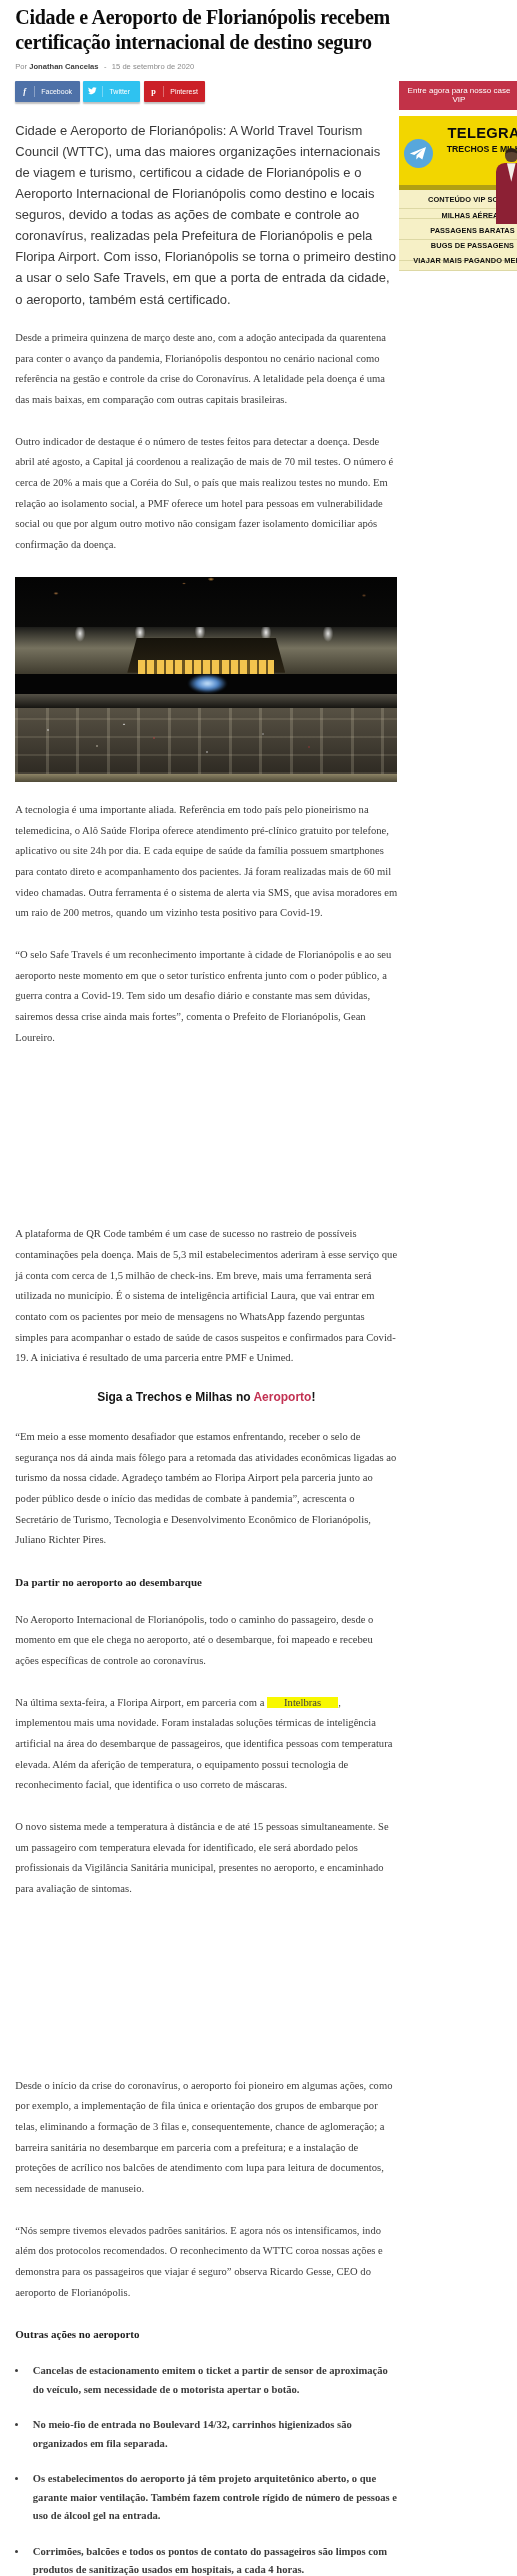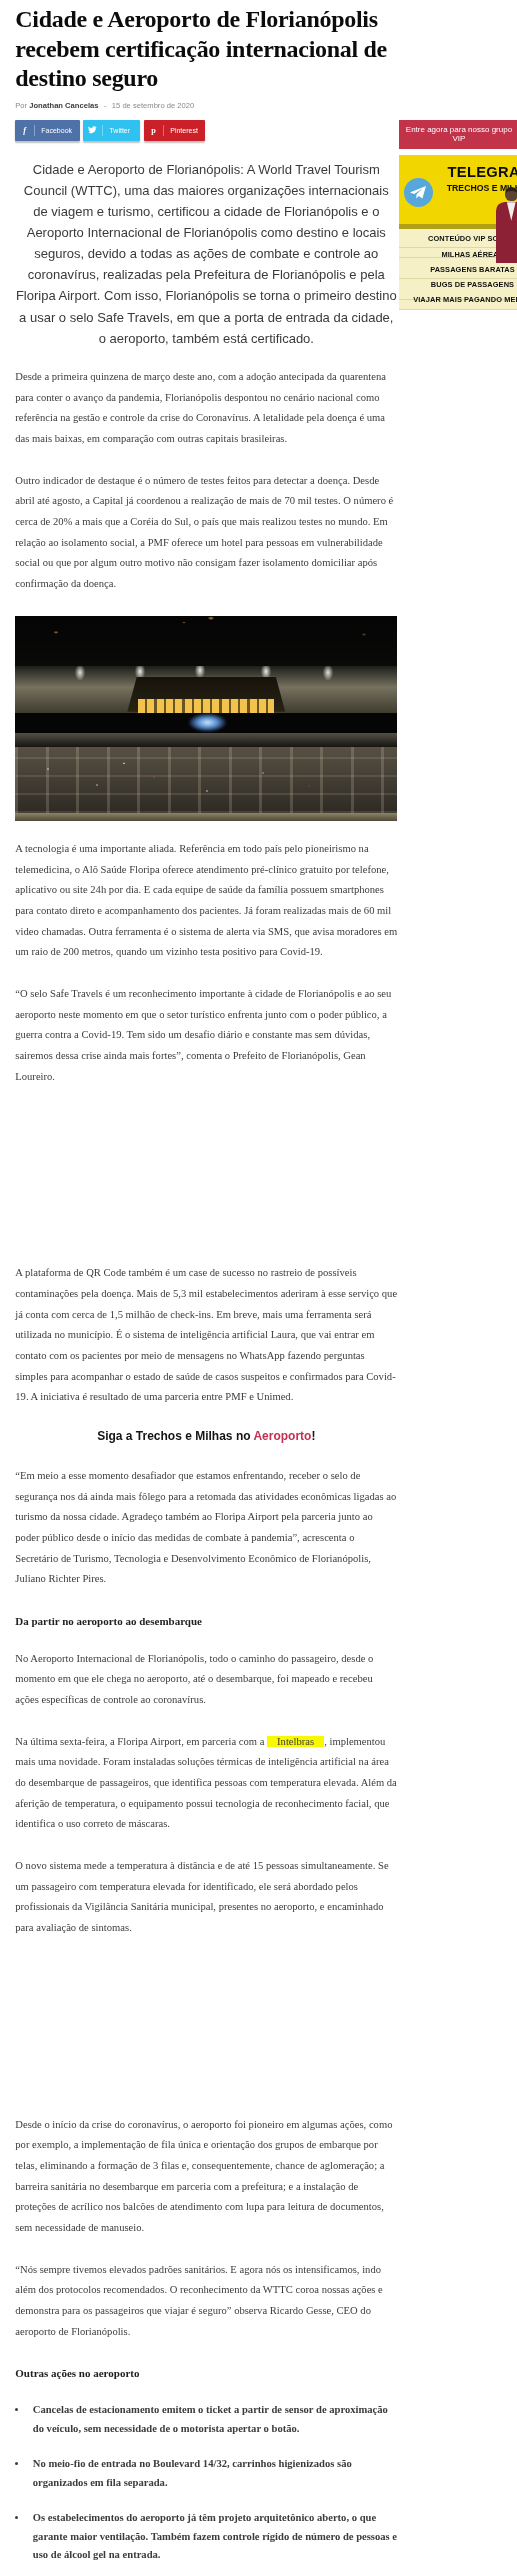--- a/index.html
+++ b/index.html
@@ -1,20 +1,20 @@
 <!DOCTYPE html>
 <html style="font-size:8.7px"><head>
 <meta charset="utf-8">
 <style>
   html,body{margin:0;padding:0;background:#ffffff;}
   body{width:518px;font-family:"Liberation Sans",sans-serif;color:#3c3c3c;overflow-x:hidden;}
   .page{width:518px;box-sizing:border-box;padding:3.3px 0 13px 15.3px;}
 
   
-  .title{font-family:"Liberation Serif",serif;font-weight:800;font-size:24px;line-height:1.22;
+  .title{font-family:"Liberation Serif",serif;font-weight:800;font-size:20px;line-height:1.22;
          color:#0c0c0c;letter-spacing:-0.3px;max-width:425px;margin:2.2px 0 7.6px;}
   .byline{font-size:7.6px;color:#8a8a8a;margin:0 0 9.8px;}
   .byline b{color:#3d3d3d;font-weight:700;}
   .byline .sep{margin:0 3.3px;}
 
   
   .cols{display:flex;align-items:flex-start;}
   .main{width:382px;flex:0 0 382px;}
   .sidebar{width:119px;flex:0 0 119px;margin-left:2.2px;}
 
@@ -50,28 +50,28 @@
   .ad-line:first-child{padding-top:2.7px;}
   .ad-person{position:absolute;right:-8.7px;top:32px;width:32px;height:82px;z-index:2;}
   .ad-person .ph-head{width:13px;height:14px;border-radius:50% 50% 45% 45%;background:#5d4332;
                       margin:0 auto 0;border-top:4.4px solid #2e2018;box-sizing:border-box;}
   .ad-person .ph-body{width:30.5px;height:61px;margin:1.1px auto 0;background:#8c2034;
                       border-radius:8.7px 8.7px 0 0;position:relative;}
   .ad-person .ph-shirt{position:absolute;left:11px;top:0;width:8.7px;height:18.5px;background:#f4efe8;
                        clip-path:polygon(0 0,100% 0,50% 100%);}
 
   
-  .intro{font-size:13px;line-height:1.62;font-weight:300;color:#3a3a3a;text-align:center;
+  .intro{font-size:13px;line-height:1.62;font-weight:300;color:#3a3a3a;
          margin:18.5px 0 18.5px;}
   .para{font-family:"Liberation Serif",serif;font-size:10.6px;line-height:1.95;color:#3c3c3c;
         margin:0 0 21px;}
   .subhead{font-weight:800;font-size:11px;color:#1f1f1f;margin:4.4px 0 16.4px;}
   .siga{font-weight:800;font-size:12px;color:#151515;text-align:center;margin:0 0 23px;}
   .siga a{color:#c23152;text-decoration:none;cursor:pointer;}
-  .hl{background:#f8f800;padding:0 10px;cursor:pointer;}
+  .hl{background:#f8f800;padding:0 17px;cursor:pointer;}
   .adgap{height:155px;}
   ul.actions{margin:0 0 0 1.1px;padding-left:12px;}
   ul.actions li{font-family:"Liberation Serif",serif;font-size:10.6px;line-height:1.75;
                 color:#3c3c3c;margin:0 0 17px;padding-left:4.4px;font-weight:bold;}
 
   
   .photo{position:relative;width:382px;height:205px;background:#050505;overflow:hidden;margin:0 0 18.5px;}
   .ph-sky{position:absolute;top:0;left:0;right:0;height:50px;background:
       radial-gradient(3.8px 2.2px at 41px 16.4px,#9a6a3a,transparent 70%),
       radial-gradient(2.7px 1.6px at 169px 6.5px,#8a5c30,transparent 70%),
@@ -199,21 +199,21 @@
         <li>Cancelas de estacionamento emitem o ticket a partir de sensor de aproximação do veículo, sem necessidade de o motorista apertar o botão.</li>
         <li>No meio-fio de entrada no Boulevard 14/32, carrinhos higienizados são organizados em fila separada.</li>
         <li>Os estabelecimentos do aeroporto já têm projeto arquitetônico aberto, o que garante maior ventilação. Também fazem controle rígido de número de pessoas e uso de álcool gel na entrada.</li>
         <li>Corrimões, balcões e todos os pontos de contato do passageiros são limpos com produtos de sanitização usados em hospitais, a cada 4 horas.</li>
 
       </ul>
 
     </div>
 
     <div class="sidebar">
-      <button class="vip-btn">Entre agora para nosso grupo VIP</button>
+      <button class="vip-btn">Entre agora para nosso case VIP</button>
 
       <div class="ad">
         <div class="ad-inner">
           <div class="ad-top">
             <span class="tg-circle">
               <svg width="29" height="29" viewBox="0 0 54 54">
                 <circle cx="27" cy="27" r="27" fill="#57a7dc"></circle>
                 <path fill="#fff" d="M41 15 11 27l8.2 2.6L35 19l-11.6 11.4-.6 8 4.6-4.9 6.8 4.7z"></path>
               </svg>
             </span>

